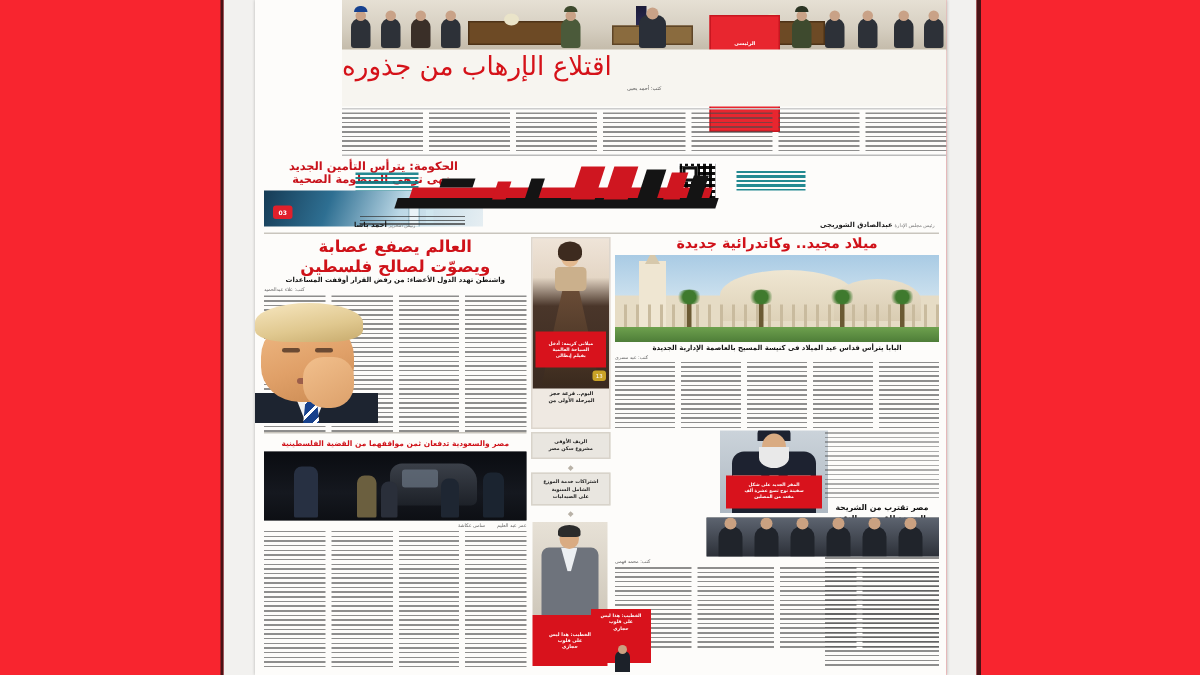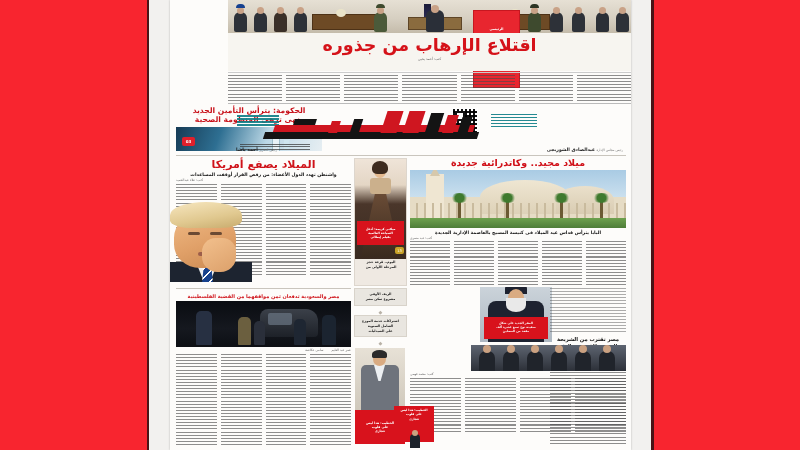--- a/index.html
+++ b/index.html
@@ -39,22 +39,22 @@
   
   .red-box{
     position:absolute;left:303px;top:10px;width:47px;height:78px;background:#e8262f;
     border:1px solid #c71720;padding:3px 2px;box-sizing:border-box;
     display:flex;flex-direction:column;align-items:center;justify-content:center;gap:1px;
   }
   .red-box .rl{font-size:3.4px;color:#fff;font-weight:bold;line-height:1.35;text-align:center;white-space:nowrap;}
 
   
   .lead{position:absolute;left:58px;top:33px;width:403px;height:38px;background:#f7f5f0;}
-  .lead h1{margin:0;padding:2px 0 0;text-align:center;color:#d51219;font-size:17.5px;
-    font-weight:700;letter-spacing:.3px;line-height:1.18;}
+  .lead h1{margin:0;padding:2px 0 0;text-align:left;color:#d51219;font-size:17.5px;
+    font-weight:400;letter-spacing:.3px;line-height:1.18;}
   .lead h2{margin:0;padding:1px 0 0;text-align:center;color:#161616;font-size:8px;
     font-weight:bold;line-height:1.2;}
   .lead .byline{font-size:3.4px;color:#555;text-align:center;margin-top:1px;}
 
   
   .txt{background-image:repeating-linear-gradient(180deg,#4a4a4a 0px,#4a4a4a 1px,transparent 1px,transparent 3.1px);
        opacity:.62;}
   .txt.lite{opacity:.45;}
 
   .lead-cols{position:absolute;left:58px;top:72px;width:403px;height:30px;display:flex;gap:4px;
@@ -343,21 +343,22 @@
       </div>
       <div class="cred">
         <span class="lbl">رئيس التحرير</span>
         <b>أحمد باشا</b>
       </div>
     </div>
   </div>
   <div class="hr" style="left:6px;top:155px;width:450px;"></div>
 
   <div class="art-world">
-    <h3>الميلاد يصفع أمريكا</h3>
+    <h3>العالم يصفع عصابة</h3>
+    <h3>ويصوّت لصالح فلسطين</h3>
     <h4>واشنطن تهدد الدول الأعضاء: من رفض القرار أوقفت المساعدات</h4>
     <div class="by">كتب: علاء عبدالحميد</div>
     <div class="aw-cols">
       <div class="txt"></div>
       <div class="txt"></div>
       <div class="txt"></div>
       <div class="txt"></div>
     </div>
     <div class="trump">
       <div class="suit"></div>

